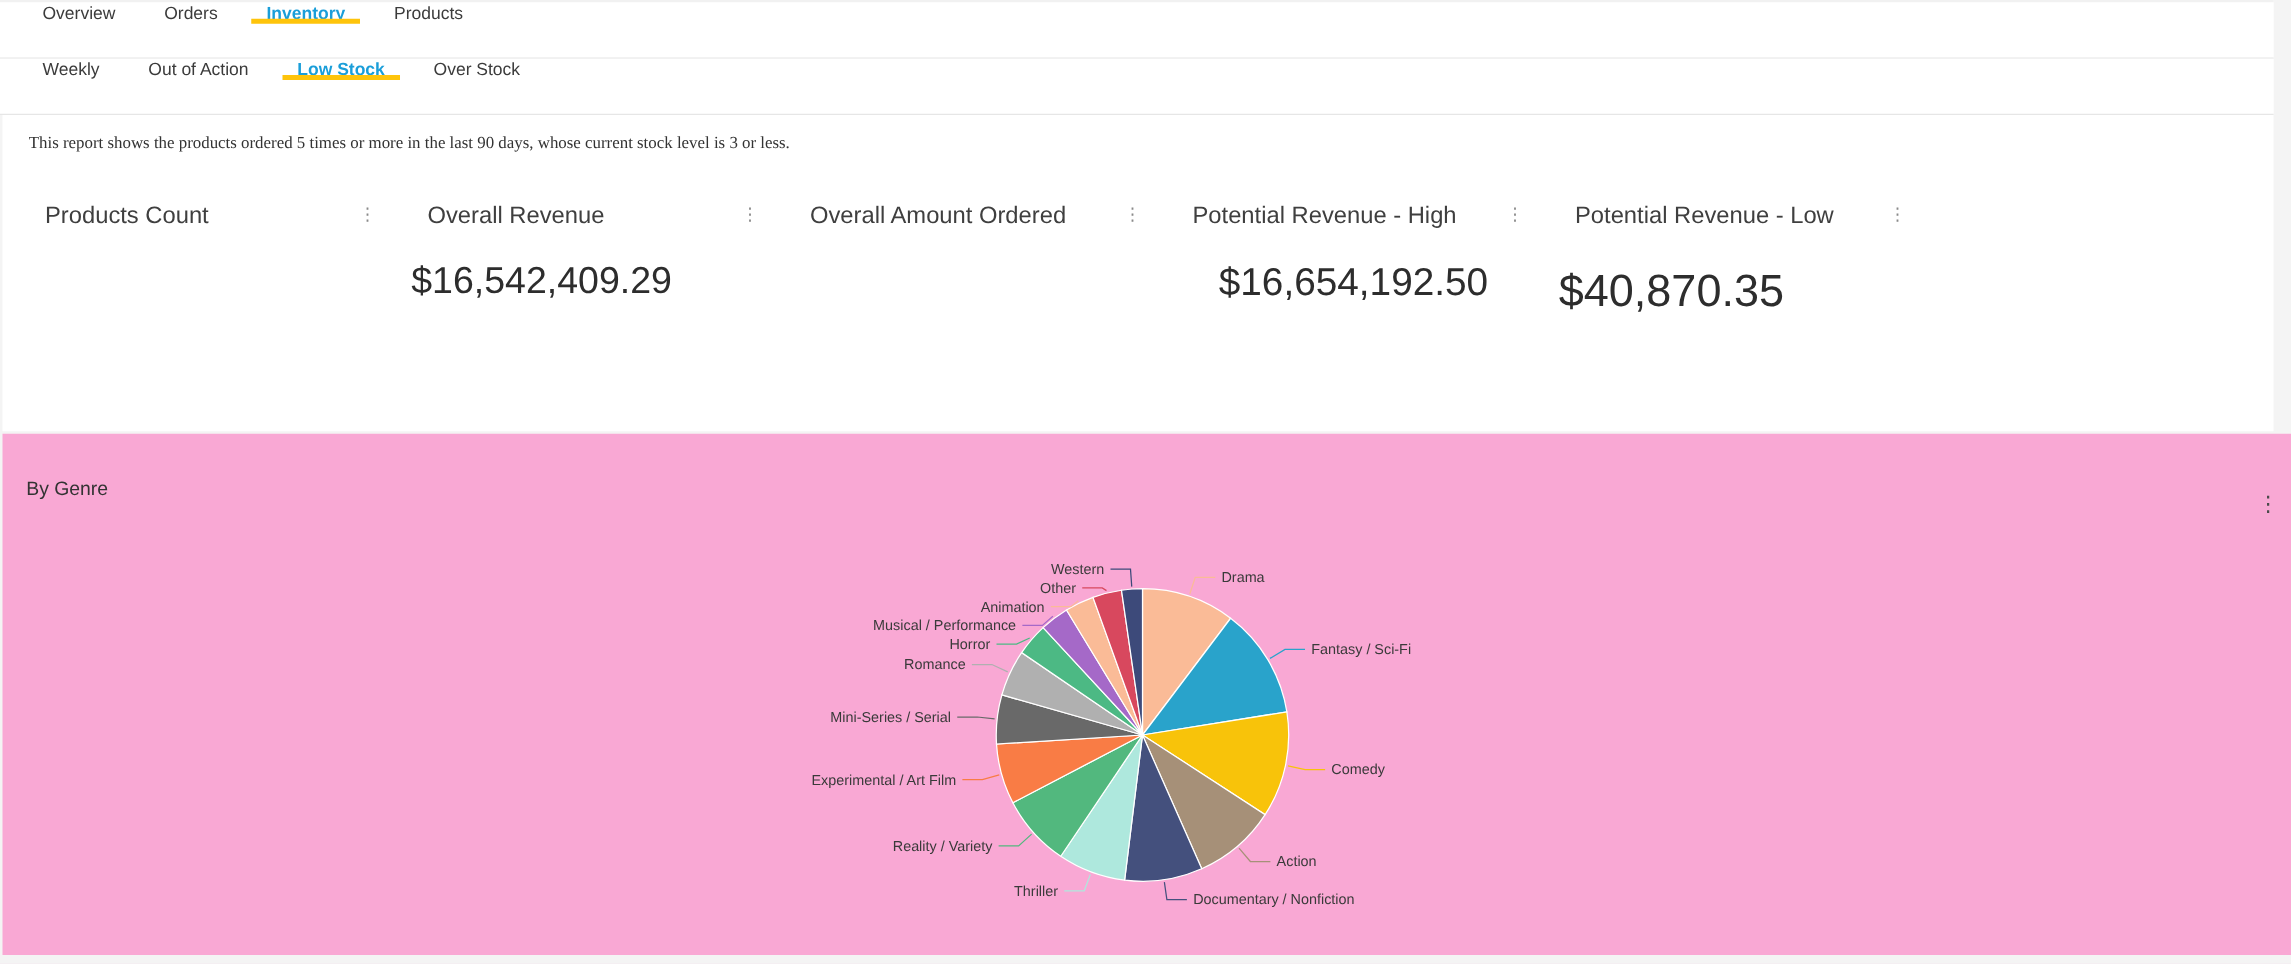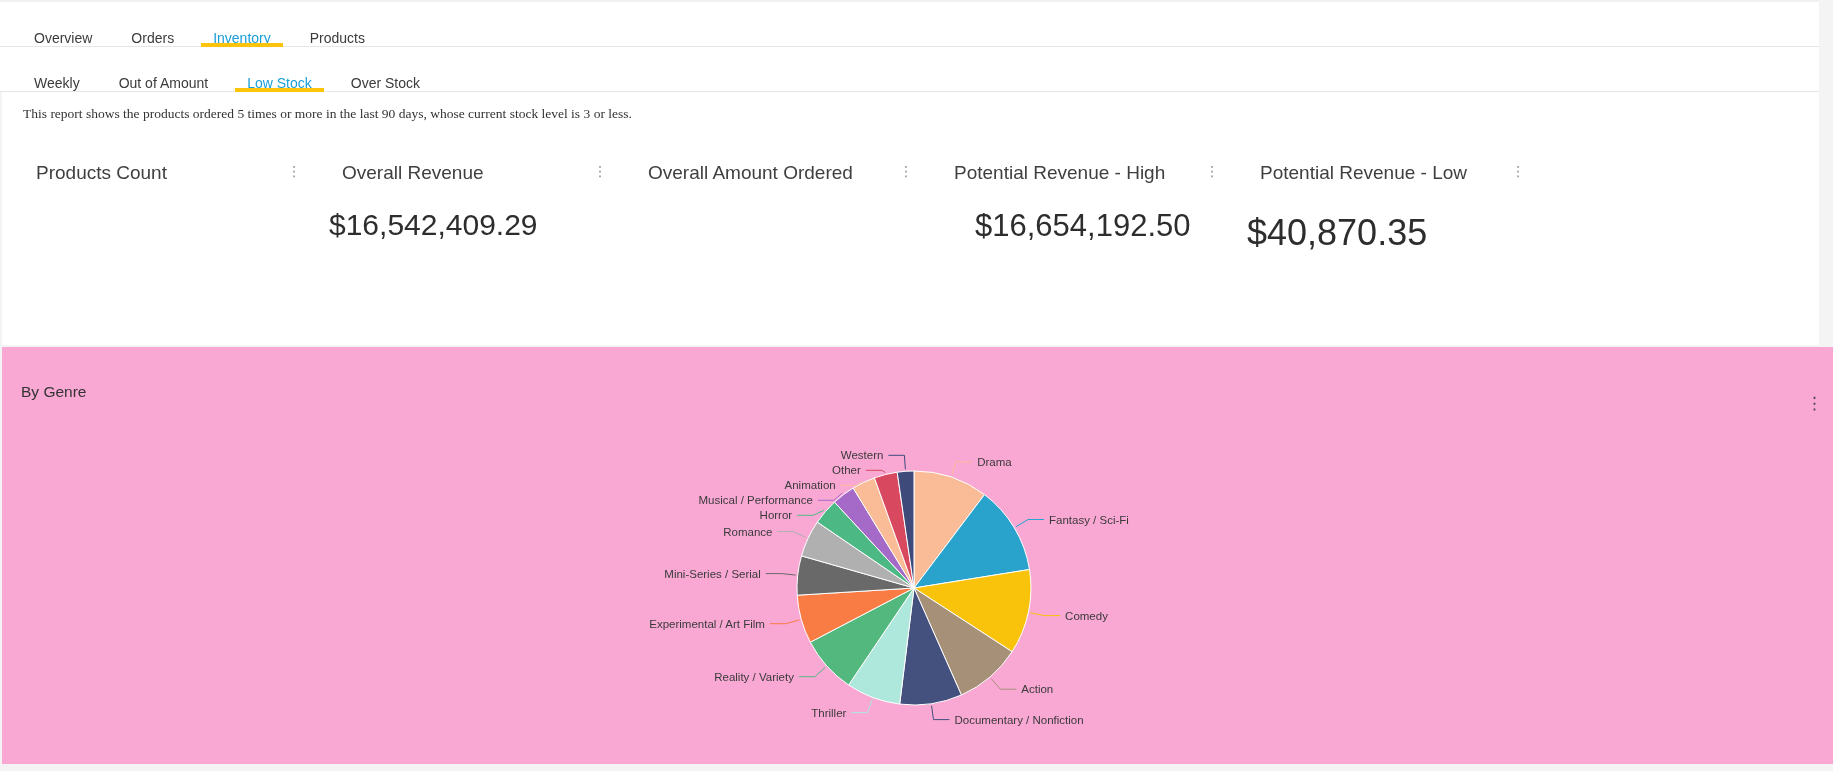--- a/index.html
+++ b/index.html
@@ -1,23 +1,23 @@
 <!DOCTYPE html>
 <html><head>
 <meta charset="utf-8">
 <style>
   html,body{margin:0;padding:0;}
   body{font-family:"Liberation Sans", sans-serif; background:#f4f4f4;}
   #app{position:relative; width:1833px; height:771px; overflow:hidden; background:#f4f4f4;}
 
   
   #header{position:absolute; top:0; left:0; width:1819px; height:92px; background:#ffffff; border-top:2px solid #f1f1f1; box-sizing:border-box;}
-  .tab-row{display:flex; align-items:flex-end; height:44px; padding-left:22px; border-bottom:1px solid #e6e6e6; position:relative; background:#fff;}
+  .tab-row{display:flex; align-items:flex-start; height:44px; padding-left:22px; border-bottom:1px solid #e6e6e6; position:relative; background:#fff;}
   .tab{position:relative; display:flex; align-items:center; padding:0 12px; margin-right:15px; font-size:14px; color:#3b3b3b; cursor:pointer; white-space:nowrap;}
-  .tab.active{color:#1a9ed9;}
+  .tab.active{color:#1a9ed9;font-weight:bold;}
   .tab .underline{display:none; position:absolute; left:0; right:0; bottom:-1px; height:4px; background:#fec40b;}
   .tab.active .underline{display:block;}
 
   
   #section-top{position:absolute; top:92px; left:2px; width:1817px; height:253px; background:#ffffff; box-sizing:border-box;}
   #report-description{padding:14px 24px 0 21px; font-size:13.5px; color:#333;font-family:Liberation Serif, serif;}
   #kpi-row{display:flex; padding-left:21px; margin-top:40px;}
   .kpi-card{position:relative; width:306px; box-sizing:border-box; padding-right:34px;}
   .kpi-title{font-size:19px; color:#3f3f3f;margin-left:13px;}
   .kpi-kebab{position:absolute; right:24px; top:0px; font-size:14px; line-height:14px; color:#8a8a8a; cursor:pointer; letter-spacing:0; padding:2px 4px;}
@@ -59,21 +59,21 @@
         <span>Products</span>
 
       </div>
     </div>
     <div class="tab-row">
       <div class="tab">
         <span>Weekly</span>
 
       </div>
       <div class="tab">
-        <span>Out of Amount</span>
+        <span>Out of Action</span>
 
       </div>
       <div class="tab active">
         <span>Low Stock</span>
         <span class="underline"></span>
       </div>
       <div class="tab">
         <span>Over Stock</span>
 
       </div>

